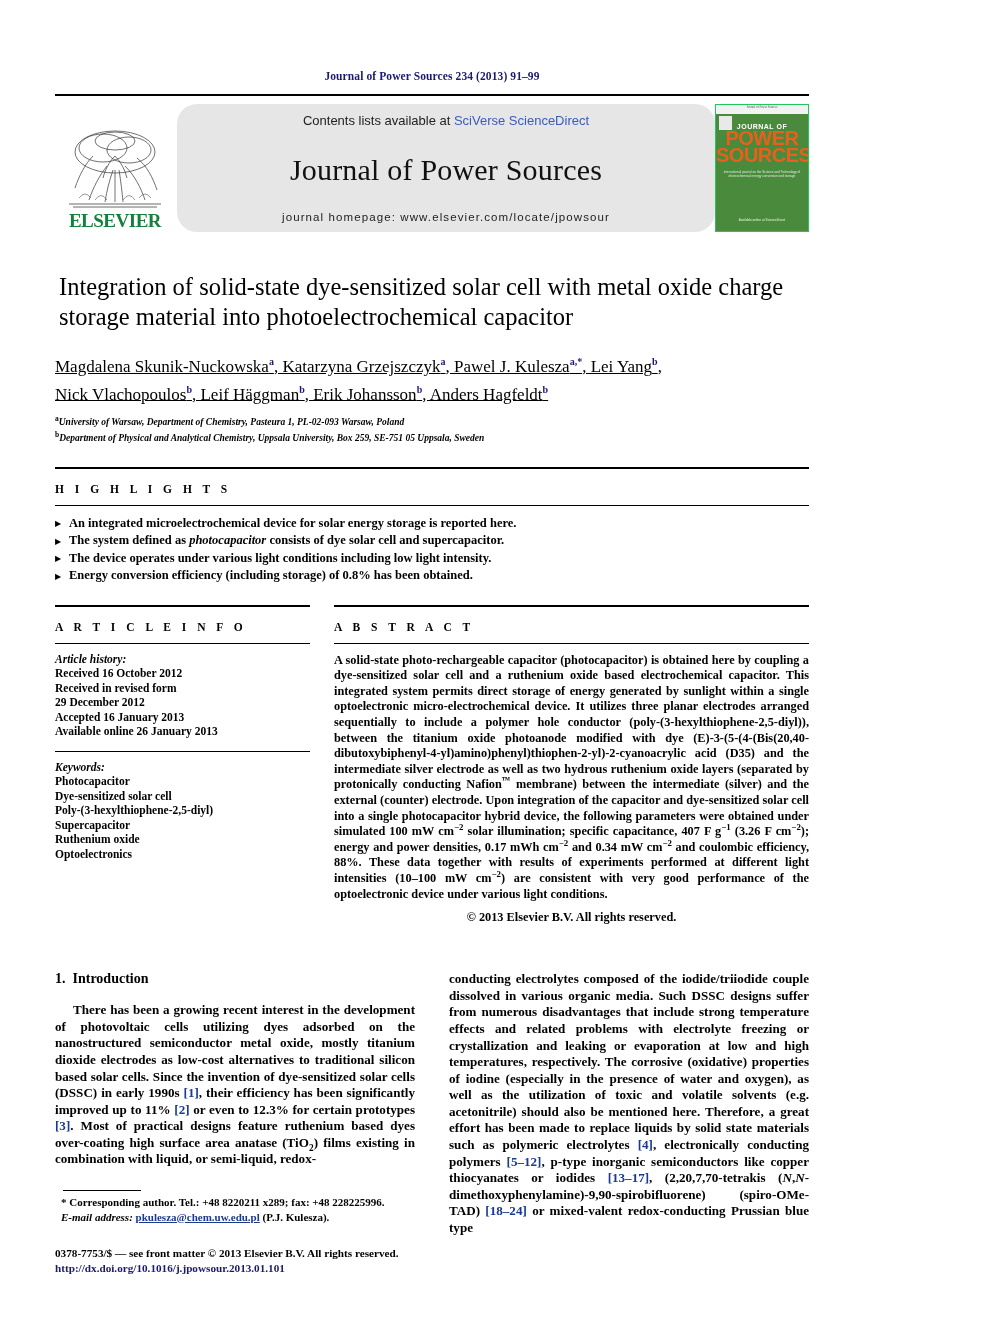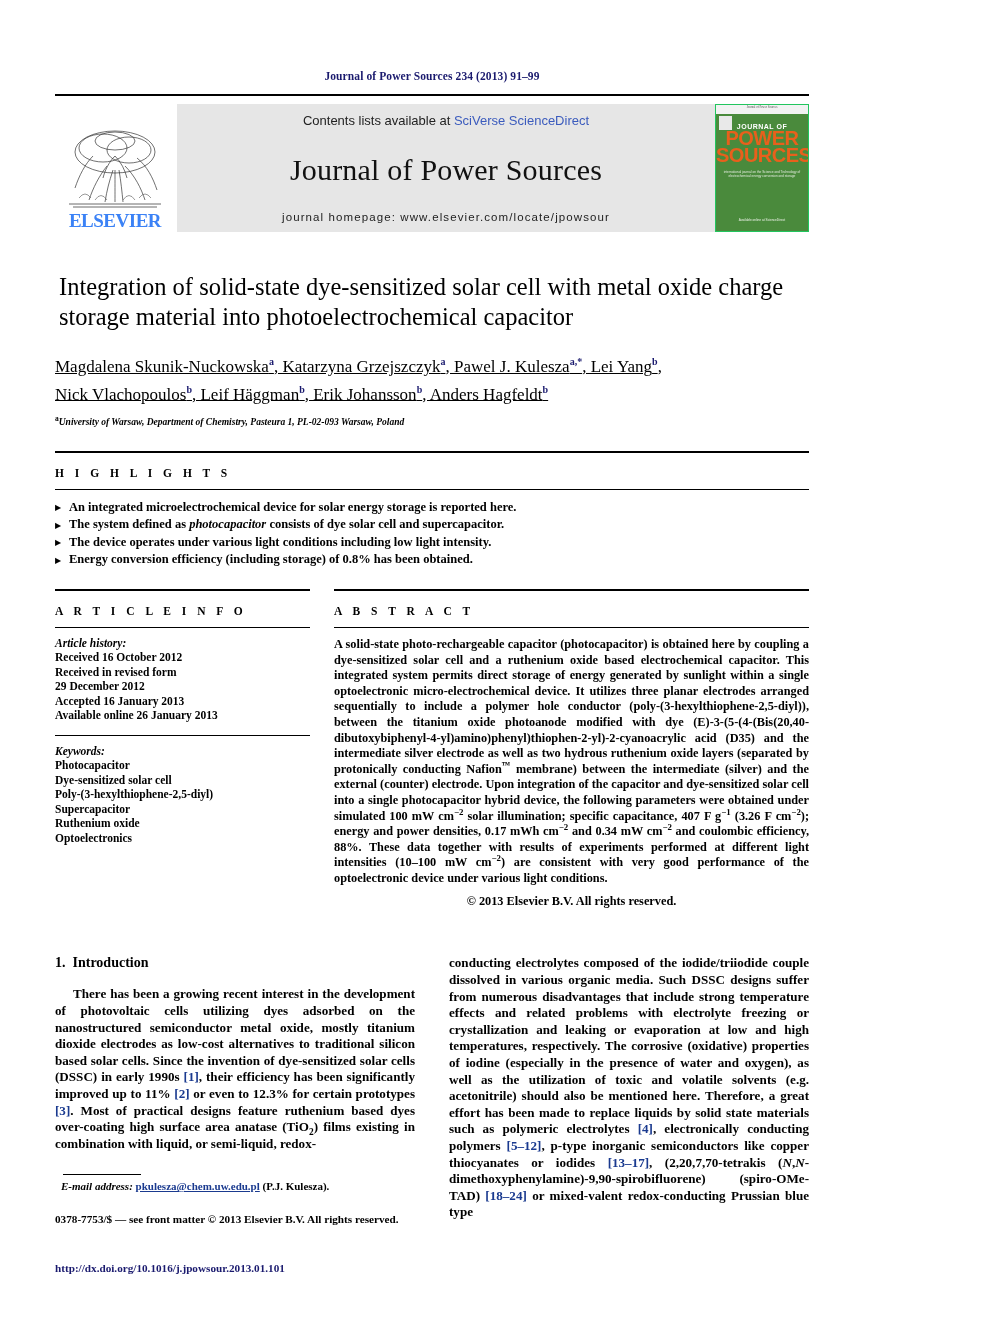--- a/index.html
+++ b/index.html
@@ -47,33 +47,34 @@
     align-items: center;
     justify-content: flex-end;
     padding-bottom: 2px;
   }
   .tree-svg { display:block; }
   .elsevier-word {
     font-family: "Liberation Serif", serif;
     font-size: 19px;
     font-weight: bold;
     letter-spacing: -0.5px;
-    color: #3b82f6;
+    color: #15803d;
     line-height: 1;
     margin-top: 1px;
   }
   .masthead-center {
     flex: 1 1 auto;
     background: #e6e6e6;
     display: flex;
     flex-direction: column;
     align-items: center;
     justify-content: space-between;
     padding: 9px 0 9px 0;
     margin-left: 2px;
+    border-radius: 20px;
   }
   .contents-line {
     font-family: "Liberation Sans", sans-serif;
     font-size: 13px;
     color: #222;
   }
   .contents-line a {
     color: #3b5bbd;
     text-decoration: none;
   }
@@ -274,21 +275,21 @@
   .mail { color: #1a3a8f; }
   
   .page-footer {
     position: absolute;
     left: 55px;
     bottom: 48px;
     font-size: 11.2px;
     line-height: 14.5px;
     font-weight: bold;
   }
-  .page-footer .doi { color: #1a1a6e; margin-top: 34px; }
+  .page-footer .doi { color: #1a1a6e; }
   sup.sm { font-size: 0.72em; vertical-align: super; line-height: 0; }
   sub.sm { font-size: 0.72em; vertical-align: sub; line-height: 0; }
 </style>
 </head>
 <body>
 
 <div class="page">
 
   <div class="runhead">Journal of Power Sources 234 (2013) 91–99</div>
 
@@ -355,20 +356,21 @@
       <div>
         Magdalena Skunik-Nuckowska<sup>a</sup>, Katarzyna Grzejszczyk<sup>a</sup>, Pawel J. Kulesza<sup>a,*</sup>, Lei Yang<sup>b</sup>,
       </div>
       <div>
         Nick Vlachopoulos<sup>b</sup>, Leif Häggman<sup>b</sup>, Erik Johansson<sup>b</sup>, Anders Hagfeldt<sup>b</sup>
       </div>
     </div>
 
     <div class="affils">
       <div><sup>a</sup><span>University of Warsaw, Department of Chemistry, Pasteura 1, PL-02-093 Warsaw, Poland</span></div>
+      <div><sup>b</sup><span>Department of Physical and Analytical Chemistry, Uppsala University, Box 259, SE-751 05 Uppsala, Sweden</span></div>
     </div>
   </div>
 
   <div class="hl-block">
     <div class="rule-thick"></div>
     <div class="sec-label">H I G H L I G H T S</div>
     <div class="rule-thin"></div>
     <ul class="hl-list" style="margin-top:9px;">
       <li><span>An integrated microelectrochemical device for solar energy storage is reported here.</span></li>
       <li>The system defined as <i>photocapacitor</i> consists of dye solar cell and supercapacitor.</li>
@@ -414,20 +416,21 @@
 
   <div class="body-cols">
 
     <div class="bcol">
       <h2 class="sec-head">
         <span class="num">1.</span><span>Introduction</span>
       </h2>
       <p class="para indent">There has been a growing recent interest in the development of photovoltaic cells utilizing dyes adsorbed on the nanostructured semiconductor metal oxide, mostly titanium dioxide electrodes as low-cost alternatives to traditional silicon based solar cells. Since the invention of dye-sensitized solar cells (DSSC) in early 1990s <span class="ref">[1]</span>, their efficiency has been significantly improved up to 11% <span class="ref">[2]</span> or even to 12.3% for certain prototypes <span class="ref">[3]</span>. Most of practical designs feature ruthenium based dyes over-coating high surface area anatase (TiO<sub class="sm">2</sub>) films existing in combination with liquid, or semi-liquid, redox-</p>
 
       <div class="footnote">
+        <div class="ln">* Corresponding author. Tel.: +48 8220211 x289; fax: +48 228225996.</div>
         <div class="ln"><span class="em">E-mail address:</span> <a class="mail" href="#">pkulesza@chem.uw.edu.pl</a> <span>(P.J. Kulesza).</span></div>
       </div>
     </div>
 
     <div class="bcol">
       <p class="para">conducting electrolytes composed of the iodide/triiodide couple dissolved in various organic media. Such DSSC designs suffer from numerous disadvantages that include strong temperature effects and related problems with electrolyte freezing or crystallization and leaking or evaporation at low and high temperatures, respectively. The corrosive (oxidative) properties of iodine (especially in the presence of water and oxygen), as well as the utilization of toxic and volatile solvents (e.g. acetonitrile) should also be mentioned here. Therefore, a great effort has been made to replace liquids by solid state materials such as polymeric electrolytes <span class="ref">[4]</span>, electronically conducting polymers <span class="ref">[5–12]</span>, p-type inorganic semiconductors like copper thiocyanates or iodides <span class="ref">[13–17]</span>, (2,20,7,70-tetrakis (<i>N</i>,<i>N</i>-dimethoxyphenylamine)-9,90-spirobifluorene) &nbsp;&nbsp;(spiro-OMe-TAD) <span class="ref">[18–24]</span> or mixed-valent redox-conducting Prussian blue type</p>
     </div>
   </div>
 
   <div class="page-footer">

